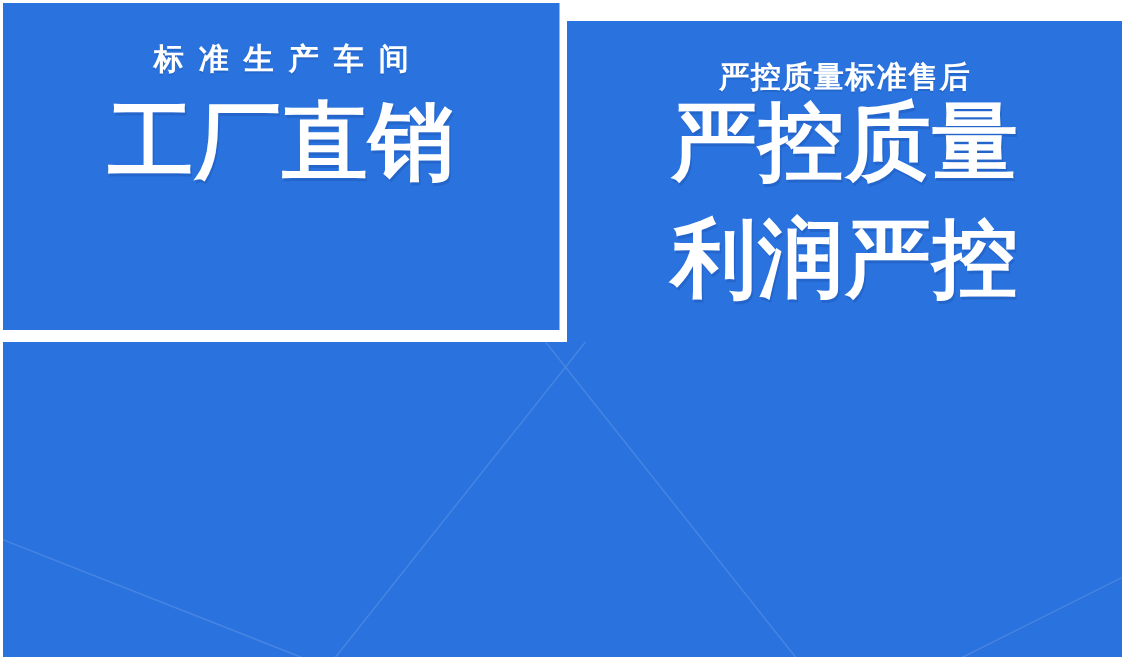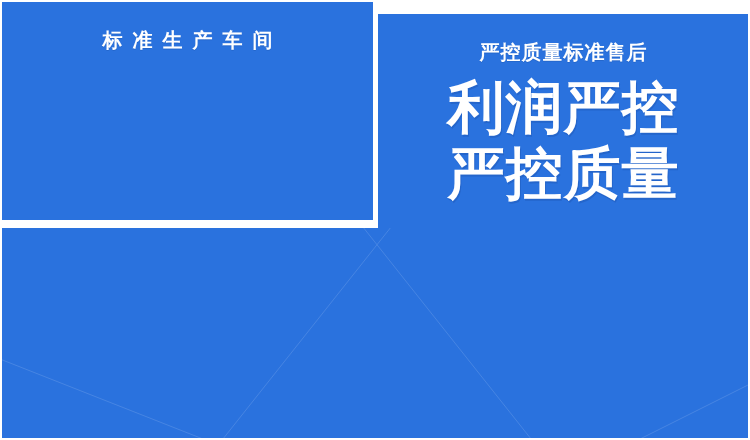--- a/index.html
+++ b/index.html
@@ -96,28 +96,29 @@
   .watermark svg { display: block; width: 100%; height: 100%; }
 </style>
 </head>
 <body>
 
 <div class="banner">
 
   <div class="panel panel-top-left">
     <div class="panel-inner">
       <div class="eyebrow wide">标准生产车间</div>
+      <div class="headline first">工厂直销</div>
     </div>
   </div>
 
   <div class="panel panel-top-right">
     <div class="panel-inner">
       <div class="eyebrow tight">严控质量标准售后</div>
+      <div class="headline">严控质量</div>
       <div class="headline first">利润严控</div>
-      <div class="headline">严控质量</div>
     </div>
   </div>
 
   <div class="panel panel-bottom">
 
     <div class="watermark">
       <svg viewBox="0 0 746 210" preserveAspectRatio="none" aria-hidden="true">
         <g stroke="#ffffff" stroke-width="1" fill="none">
           <line x1="330" y1="-40" x2="560" y2="250"></line>
           <line x1="420" y1="-40" x2="190" y2="250"></line>

